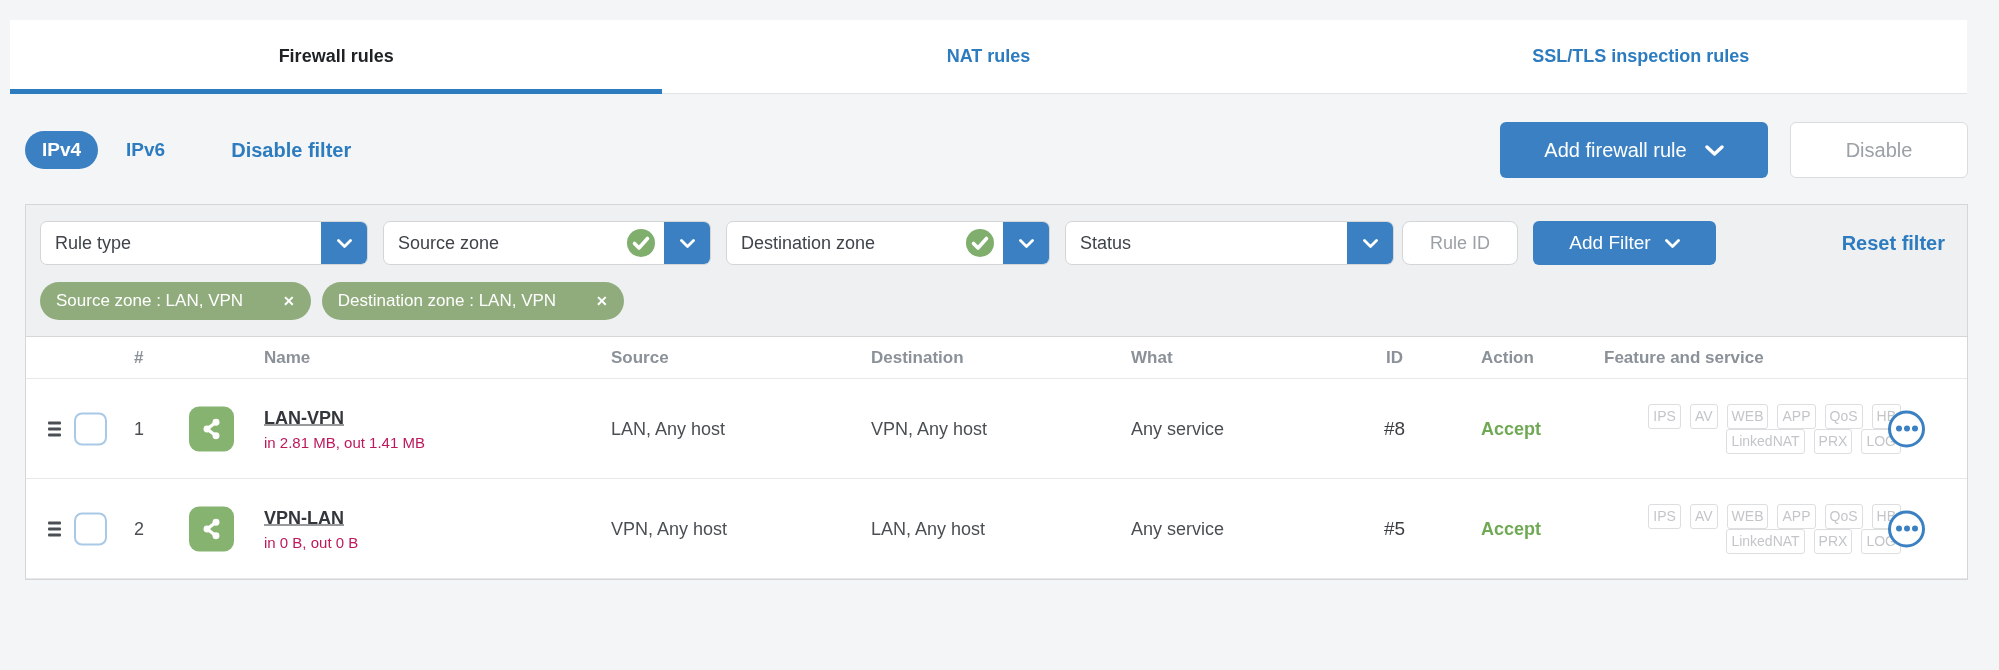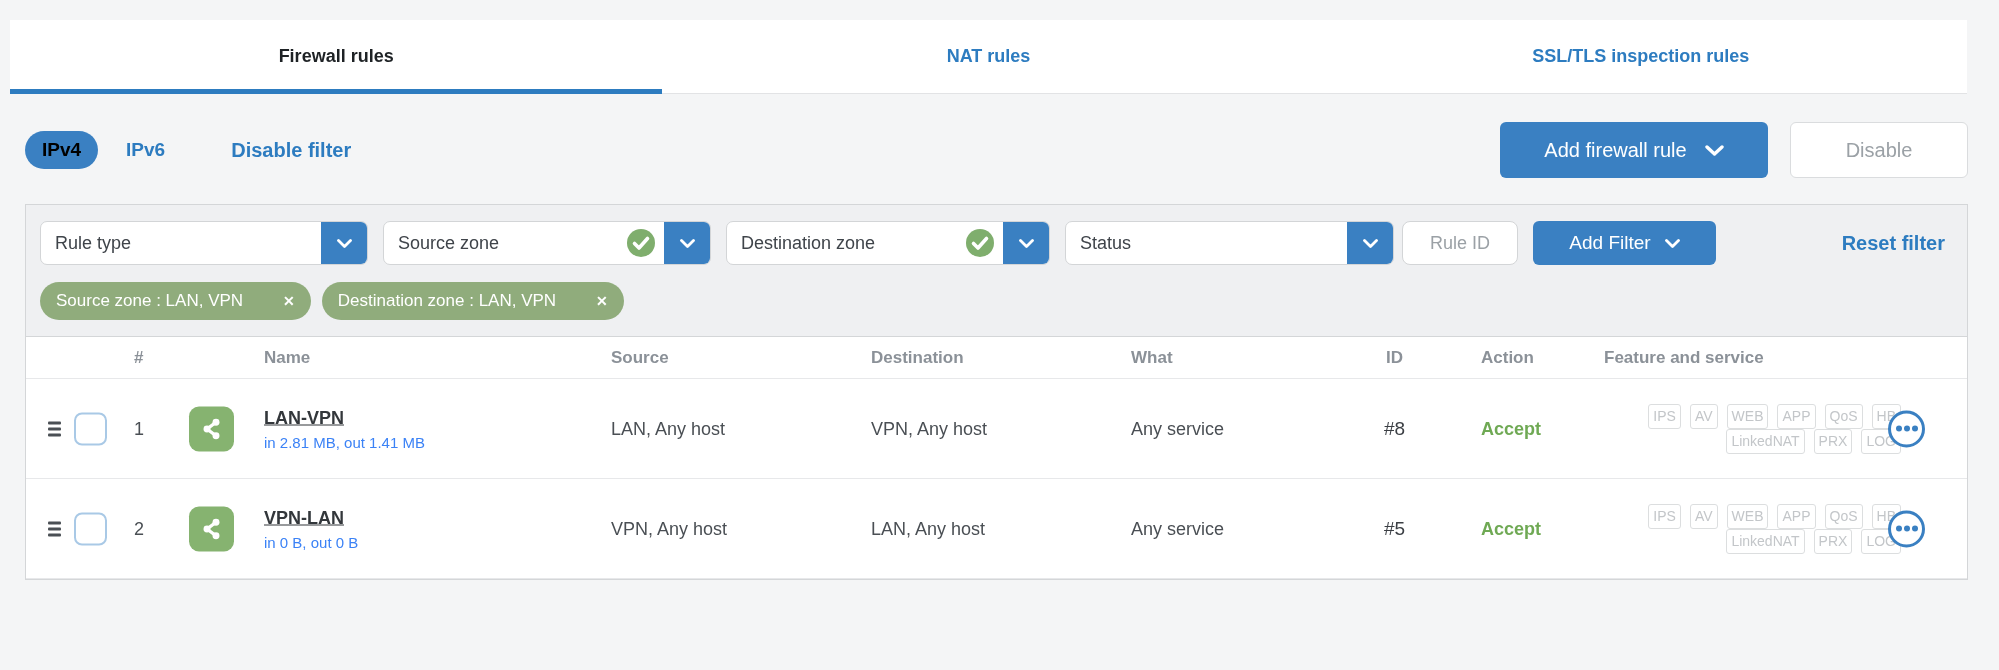--- a/index.html
+++ b/index.html
@@ -10,21 +10,21 @@
   .tabbar { position:absolute; left:10px; top:20px; width:1957px; height:74px;
             background:#fff; border-bottom:1px solid #e2e3e5; display:flex; }
   .tab { flex:1; display:flex; align-items:center; justify-content:center;
          font-size:18px; font-weight:bold; color:#2d7cc0; cursor:pointer; position:relative; }
   .tab.active { color:#1e2225; }
   .tab.active::after { content:""; position:absolute; left:0; right:0; bottom:-1px; height:5px; background:#2d7cc0; }
 
   
   .toolbar { position:absolute; left:25px; top:122px; width:1943px; height:56px;
              display:flex; align-items:center; }
-  .pill { background:#3a80c2; color:#000000; font-size:19px; font-weight:bold;
+  .pill { background:#3a80c2; color:#ffffff; font-size:19px; font-weight:bold;
           height:38px; border-radius:19px; padding:0 17px; display:flex; align-items:center; }
   .ipv6 { color:#2d7cc0; font-size:19px; font-weight:bold; margin-left:28px; }
   .linklike { color:#2d7cc0; font-size:20px; font-weight:bold; cursor:pointer; }
   .disable-filter { margin-left:66px; }
   .tb-spacer { flex:1; }
   .btn-primary { background:#3a80c2; color:#fff; border:none; border-radius:6px;
                  height:56px; width:268px; font-size:20px; font-family:inherit;
                  display:flex; align-items:center; justify-content:center; gap:18px; cursor:pointer; }
   .btn-ghost { background:#fff; border:1px solid #dadcde; border-radius:6px; height:56px;
                color:#9ba1a6; font-size:20px; font-family:inherit; cursor:default; }
@@ -74,21 +74,21 @@
   .grip { display:flex; flex-direction:column; gap:3px; cursor:grab; padding:4px; }
   .grip i { display:block; width:13px; height:3px; background:#4a4f54; border-radius:1px; }
 
   .checkbox { left:48px; width:33px; height:33px; border:2px solid #a9c9e6; border-radius:8px;
               background:#fff; cursor:pointer; }
 
   .rule-icon { width:45px; height:45px; background:#86b370; border-radius:10px;
                display:flex; align-items:center; justify-content:center; }
 
   .rule-name { font-size:18px; font-weight:bold; color:#33373b; text-decoration:underline; cursor:pointer; }
-  .rule-traffic { font-size:15px; color:#3b82f6; margin-top:5px; }
+  .rule-traffic { font-size:15px; color:#be185d; margin-top:5px; }
 
   .accept { color:#6fa954; font-weight:bold; font-size:18px; }
 
   .featline { line-height:23px; }
   .badge { display:inline-block; border:1px solid #dcdedf; color:#c3c6c9; border-radius:3px;
            font-size:14px; padding:0 4px; margin-left:4px; background:#fff; }
 
   .more { width:37px; height:37px; border:3px solid #3a80c2; border-radius:50%;
           display:flex; align-items:center; justify-content:center; gap:2px; cursor:pointer; background:#fff; }
   .more b { width:6px; height:6px; border-radius:50%; background:#3a80c2; }

